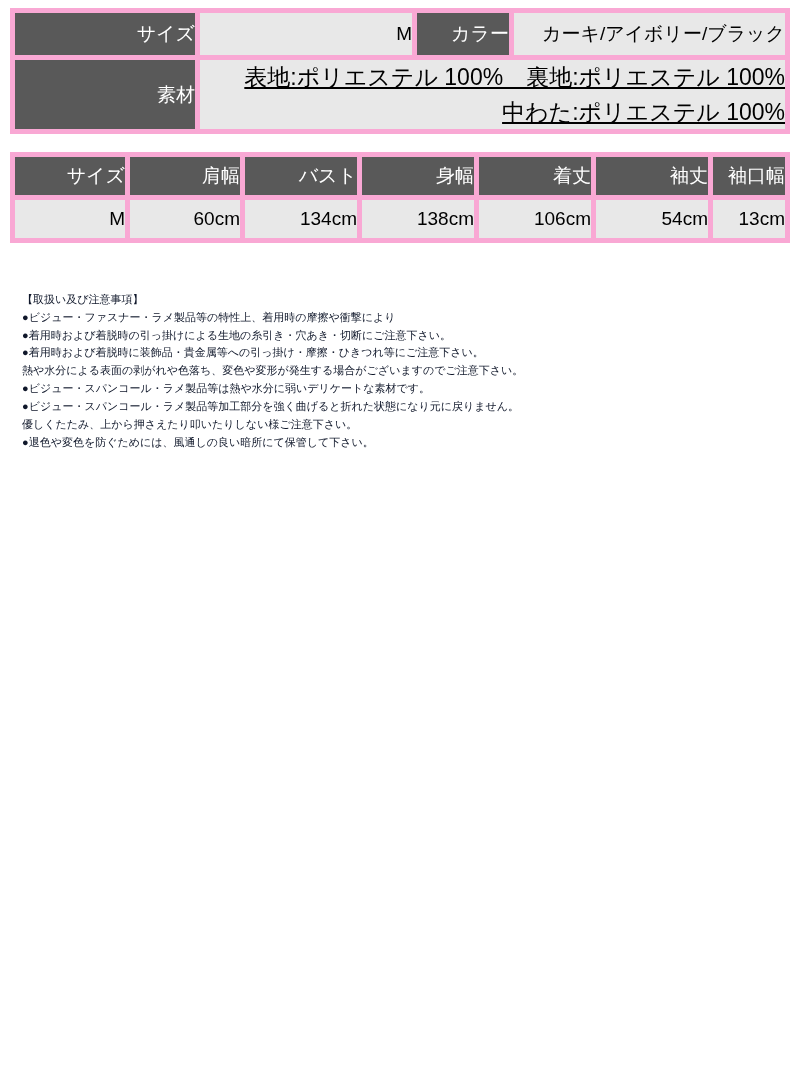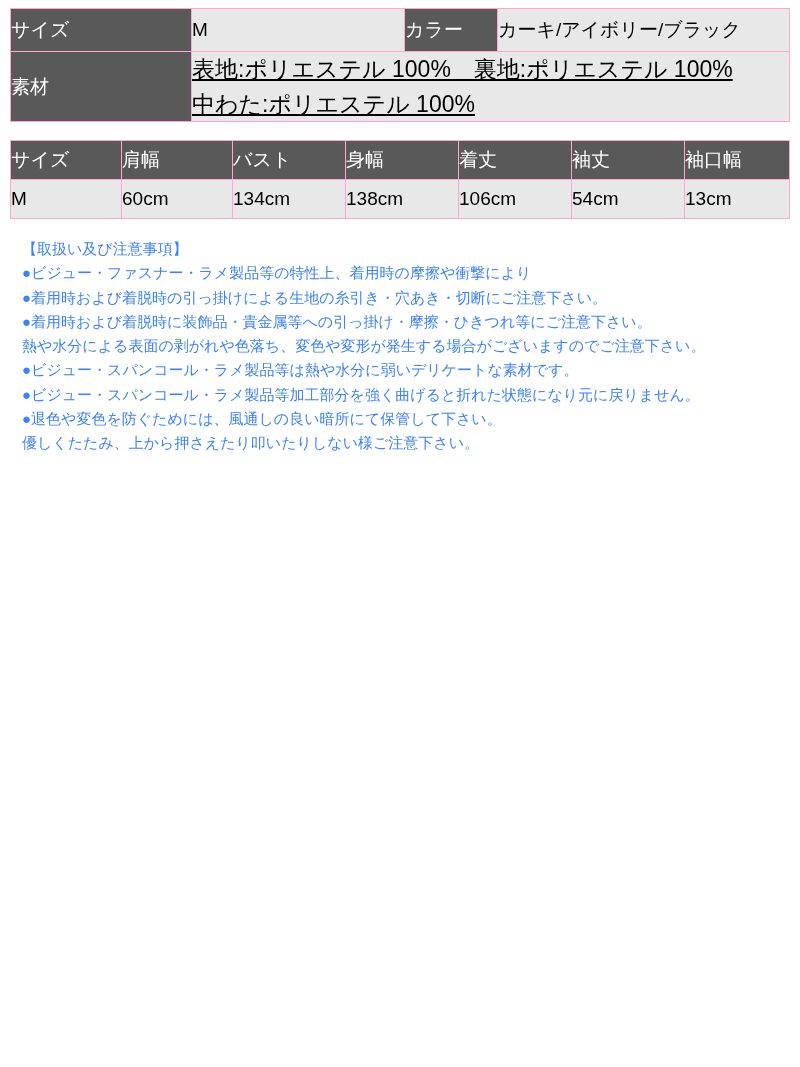--- a/index.html
+++ b/index.html
@@ -19,22 +19,22 @@
     height: 1067px;
     box-sizing: border-box;
     padding: 8px 10px 0 10px;
   }
   table {
     border-collapse: collapse;
     width: 780px;
     table-layout: fixed;
   }
   td, th {
-    border: 1px solid #f9a8d4;
-    text-align: left;
+    border: 5px solid #f9a8d4;
+    text-align: right;
     vertical-align: middle;
     font-weight: normal;
     font-size: 19px;
     padding: 0;
     line-height: 1.35;
   }
   .hdr {
     background: #595959;
     color: #ffffff;
     font-size: 19px;
@@ -49,24 +49,25 @@
   .t1 .matval { font-size: 23px; line-height: 1.5; text-decoration: underline; }
   .gap-md { height: 18px; }
 
   
   .t2 td { height: 38px; font-size: 19px; }
 
   
   .t3 td { height: 38px; font-size: 19px; }
 
   .notes {
+    margin-top: 30px;
     padding-left: 12px;
-    font-size: 15px;
+    font-size: 11px;
     line-height: 1.62;
-    color: #3b82f6;
+    color: #0f172a;
   }
   .notes div { white-space: pre; }
 </style>
 </head>
 <body>
 
 <div class="page">
 
   <table class="t1">
     <tbody>
@@ -114,17 +115,17 @@
 
 
   <div class="notes">
     <div>【取扱い及び注意事項】</div>
     <div>●ビジュー・ファスナー・ラメ製品等の特性上、着用時の摩擦や衝撃により</div>
     <div>●着用時および着脱時の引っ掛けによる生地の糸引き・穴あき・切断にご注意下さい。</div>
     <div>●着用時および着脱時に装飾品・貴金属等への引っ掛け・摩擦・ひきつれ等にご注意下さい。</div>
     <div>熱や水分による表面の剥がれや色落ち、変色や変形が発生する場合がございますのでご注意下さい。</div>
     <div>●ビジュー・スパンコール・ラメ製品等は熱や水分に弱いデリケートな素材です。</div>
     <div>●ビジュー・スパンコール・ラメ製品等加工部分を強く曲げると折れた状態になり元に戻りません。</div>
+    <div>優しくたたみ、上から押さえたり叩いたりしない様ご注意下さい。</div>
     <div>●退色や変色を防ぐためには、風通しの良い暗所にて保管して下さい。</div>
-    <div>優しくたたみ、上から押さえたり叩いたりしない様ご注意下さい。</div>
   </div>
 
 </div>
 
 </body></html>

